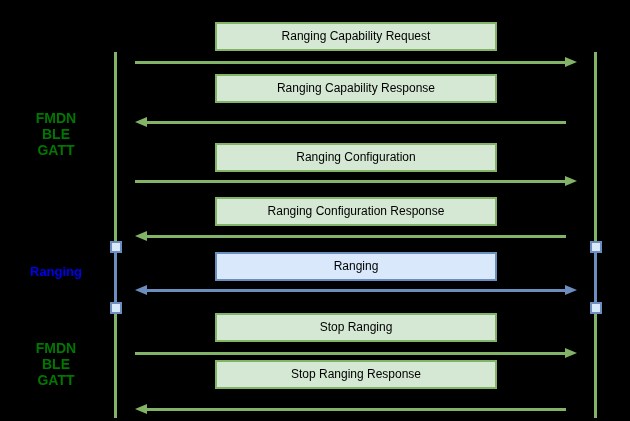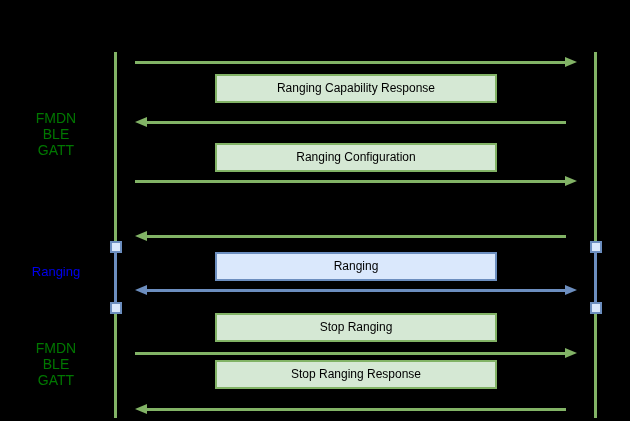--- a/index.html
+++ b/index.html
@@ -110,21 +110,21 @@
   .arrow.blue .shaft { background: #6c8ebf; }
   .arrow.blue .head.point-right { border-left-color: #6c8ebf; }
   .arrow.blue .head.point-left  { border-right-color: #6c8ebf; }
 
   
   .side-label {
     position: absolute;
     left: 16px;
     width: 80px;
     text-align: center;
-    font-weight: normal;
+    font-weight: bold;
     font-size: 14px;
     line-height: 16px;
     white-space: pre-line;
   }
   .side-label.green { color: #007700; }
   .side-label.blue  { color: #0000ee; font-size: 13px; }
   .sl1 { top: 110px; }
   .sl2 { top: 264px; }
   .sl3 { top: 340px; }
 </style>
@@ -139,37 +139,39 @@
   <div class="blue-segment right"></div>
   <div class="endpoint-square l t"></div>
   <div class="endpoint-square l b"></div>
   <div class="endpoint-square r t"></div>
   <div class="endpoint-square r b"></div>
 
   <div class="side-label green sl1"><span>FMDN</span><br><span>BLE</span><br><span>GATT</span></div>
   <div class="side-label blue sl2"><span>Ranging</span></div>
   <div class="side-label green sl3"><span>FMDN</span><br><span>BLE</span><br><span>GATT</span></div>
 
+  <div class="msg-box b1">Ranging Capability Request</div>
   <div class="arrow right a1">
     <div class="shaft"></div>
     <div class="head point-right"></div>
   </div>
 
   <div class="msg-box b2">Ranging Capability Response</div>
   <div class="arrow left a2">
     <div class="shaft"></div>
     <div class="head point-left"></div>
   </div>
 
   <div class="msg-box b3">Ranging Configuration</div>
   <div class="arrow right a3">
     <div class="shaft"></div>
     <div class="head point-right"></div>
   </div>
 
+  <div class="msg-box b4">Ranging Configuration Response</div>
   <div class="arrow left a4">
     <div class="shaft"></div>
     <div class="head point-left"></div>
   </div>
 
   <div class="msg-box blue b5">Ranging</div>
   <div class="arrow both blue a5">
     <div class="shaft"></div>
     <div class="head point-left"></div>
     <div class="head point-right"></div>

